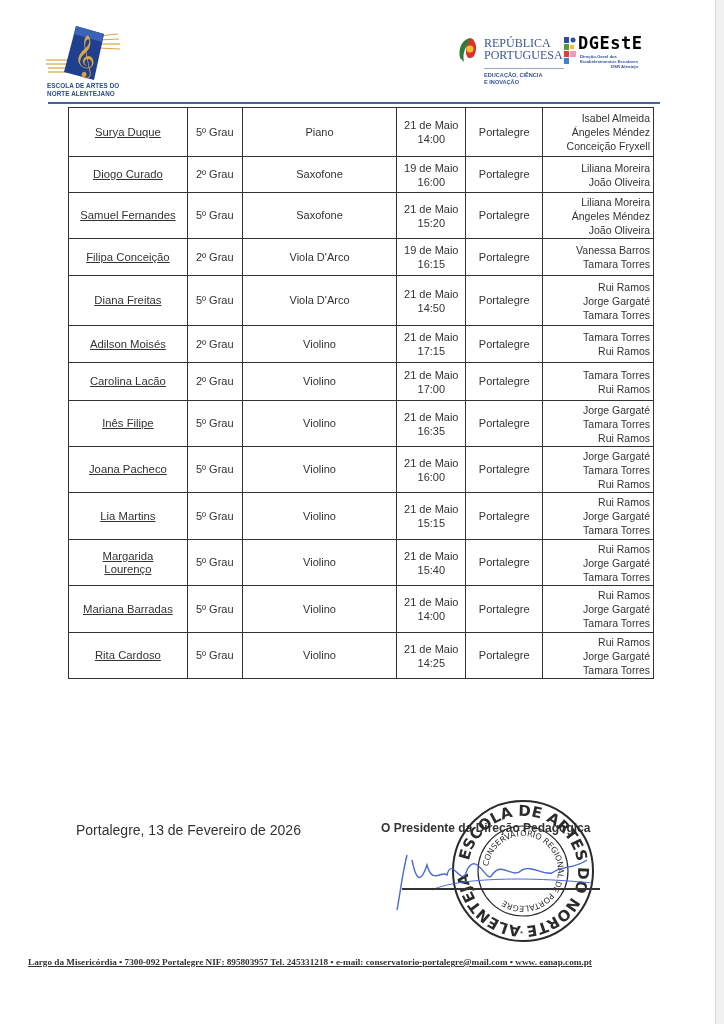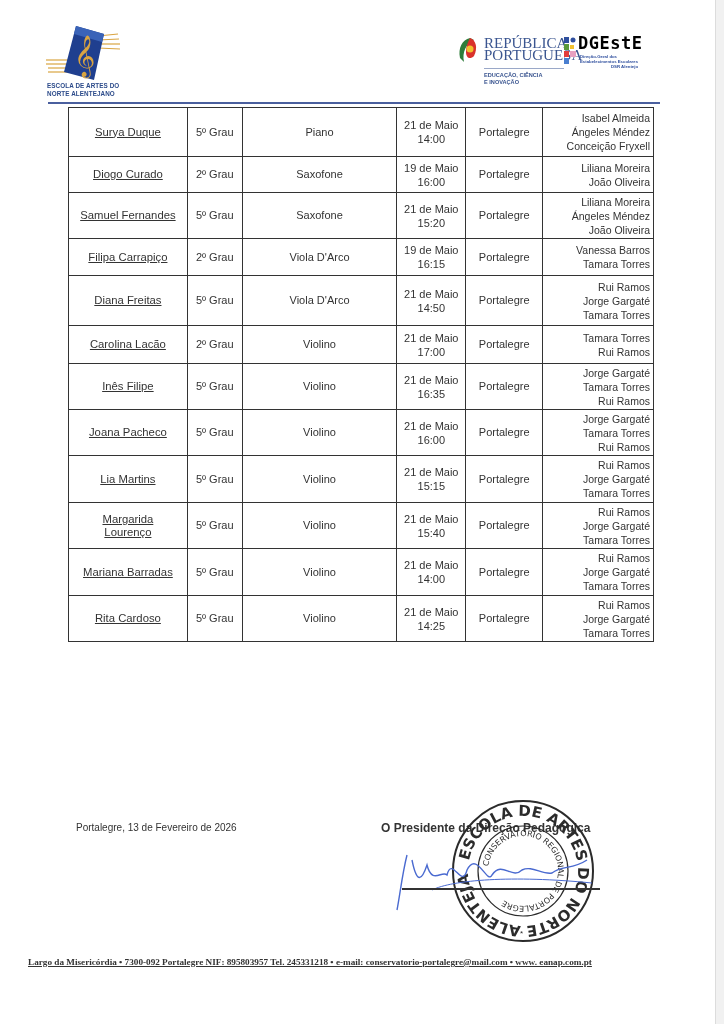--- a/index.html
+++ b/index.html
@@ -6,38 +6,38 @@
   body { width:724px; height:1024px; background:#ffffff; position:relative; overflow:hidden;
          font-family:"Liberation Sans", sans-serif; color:#2a2a2a; }
   .page-edge { position:absolute; right:0; top:0; width:8px; height:1024px; background:#f1f1f1; border-left:1px solid #dcdcdc; }
 
   
   .logo-left { position:absolute; left:46px; top:22px; width:80px; height:62px; }
   .school-name { position:absolute; left:47px; top:82px; font-size:6.3px; font-weight:bold; color:#2b4a8a; line-height:7.5px; letter-spacing:0.1px; }
   .header-rule { position:absolute; left:48px; top:102px; width:612px; height:2px; background:#4a5f9e; }
 
   .rp-emblem { position:absolute; left:456px; top:36px; width:22px; height:28px; }
-  .rp-title { position:absolute; left:484px; top:37px; font-family:"Liberation Serif", serif; font-size:15px; color:#3a5590; line-height:12px; }
+  .rp-title { position:absolute; left:484px; top:37px; font-family:"Liberation Serif", serif; font-size:12px; color:#3a5590; line-height:12px; }
   .rp-sub { position:absolute; left:484px; top:72px; font-size:5.6px; color:#3a5590; line-height:6.5px; font-weight:bold; }
   .rp-divider { position:absolute; left:484px; top:68px; width:80px; height:1px; background:#9aa8c8; }
 
   .dg-blocks { position:absolute; left:564px; top:37px; width:14px; height:28px; }
   .dg-title { position:absolute; left:578px; top:33px; font-family:"DejaVu Sans Mono", monospace; font-weight:bold; font-size:17px; color:#000000; letter-spacing:0.5px; }
   .dg-sub { position:absolute; left:580px; top:54px; font-size:4.3px; color:#2f4f9e; line-height:5px; font-weight:bold; }
   .dg-sub .r { text-align:right; display:block; }
 
   
   table.exams { position:absolute; left:68px; top:107px; border-collapse:collapse; width:586px; }
   table.exams td { border:1.6px solid #333; font-size:11px; color:#333; text-align:center; vertical-align:middle; padding:0 3px; line-height:13px; }
   table.exams td.jury { text-align:right; padding-left:8px; font-size:10.5px; line-height:14px; }
   table.exams td.date { line-height:14px; }
   table.exams td.name { font-size:11.3px;text-decoration:underline; }
 
   
-  .place-date { position:absolute; left:76px; top:822px; font-size:10px; color:#333; }
+  .place-date { position:absolute; left:76px; top:822px; font-size:14px; color:#333; }
   .president { position:absolute; left:381px; top:821px; font-size:12px; font-weight:bold; color:#333; }
   .sign-line { position:absolute; left:402px; top:888px; width:198px; height:1.5px; background:#333; }
   .stamp { position:absolute; left:448px; top:796px; width:150px; height:150px; }
   .signature { position:absolute; left:392px; top:845px; width:210px; height:70px; }
   .footer-address { position:absolute; left:28px; top:957px; font-family:"Liberation Serif", serif; font-weight:bold; font-size:9.2px; color:#333; text-decoration:underline; white-space:nowrap; }
 </style>
 </head>
 <body>
 
 <div class="page-edge"></div>
@@ -168,21 +168,21 @@
           <div>Portalegre</div>
         </td>
         <td class="jury">
           <div>Liliana Moreira</div>
           <div>Ángeles Méndez</div>
           <div>João Oliveira</div>
         </td>
       </tr>
       <tr style="height: 37px;">
         <td class="name">
-          <div>Filipa Carrapiço</div>
+          <div>Filipa Conceição</div>
         </td>
         <td class="grade">
           <div>2º Grau</div>
         </td>
         <td class="instrument">
           <div>Viola D'Arco</div>
         </td>
         <td class="date">
           <div>19 de Maio</div>
           <div>16:15</div>
@@ -209,20 +209,42 @@
           <div>21 de Maio</div>
           <div>14:50</div>
         </td>
         <td class="place">
           <div>Portalegre</div>
         </td>
         <td class="jury">
           <div>Rui Ramos</div>
           <div>Jorge Gargaté</div>
           <div>Tamara Torres</div>
+        </td>
+      </tr>
+      <tr style="height: 37px;">
+        <td class="name">
+          <div>Adilson Moisés</div>
+        </td>
+        <td class="grade">
+          <div>2º Grau</div>
+        </td>
+        <td class="instrument">
+          <div>Violino</div>
+        </td>
+        <td class="date">
+          <div>21 de Maio</div>
+          <div>17:15</div>
+        </td>
+        <td class="place">
+          <div>Portalegre</div>
+        </td>
+        <td class="jury">
+          <div>Tamara Torres</div>
+          <div>Rui Ramos</div>
         </td>
       </tr>
       <tr style="height: 38px;">
         <td class="name">
           <div>Carolina Lacão</div>
         </td>
         <td class="grade">
           <div>2º Grau</div>
         </td>
         <td class="instrument">

